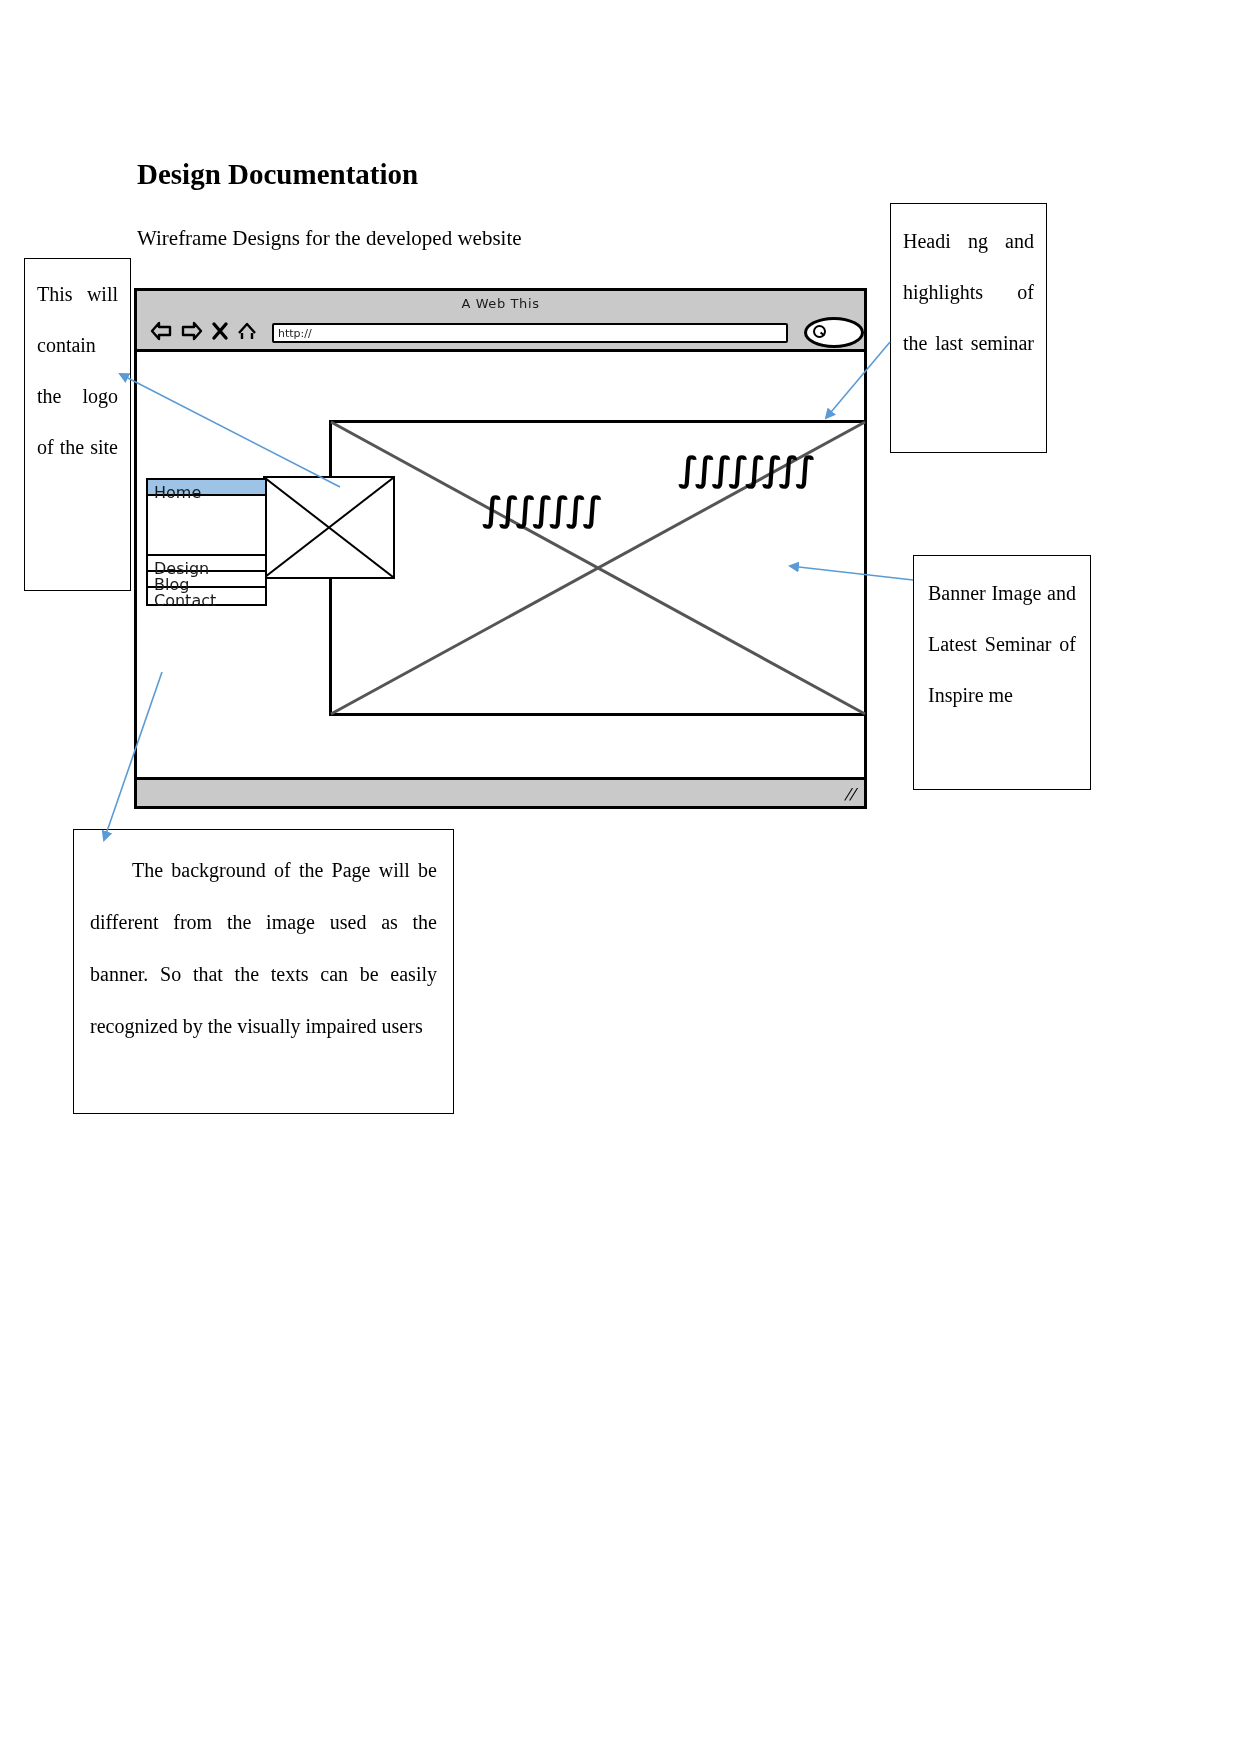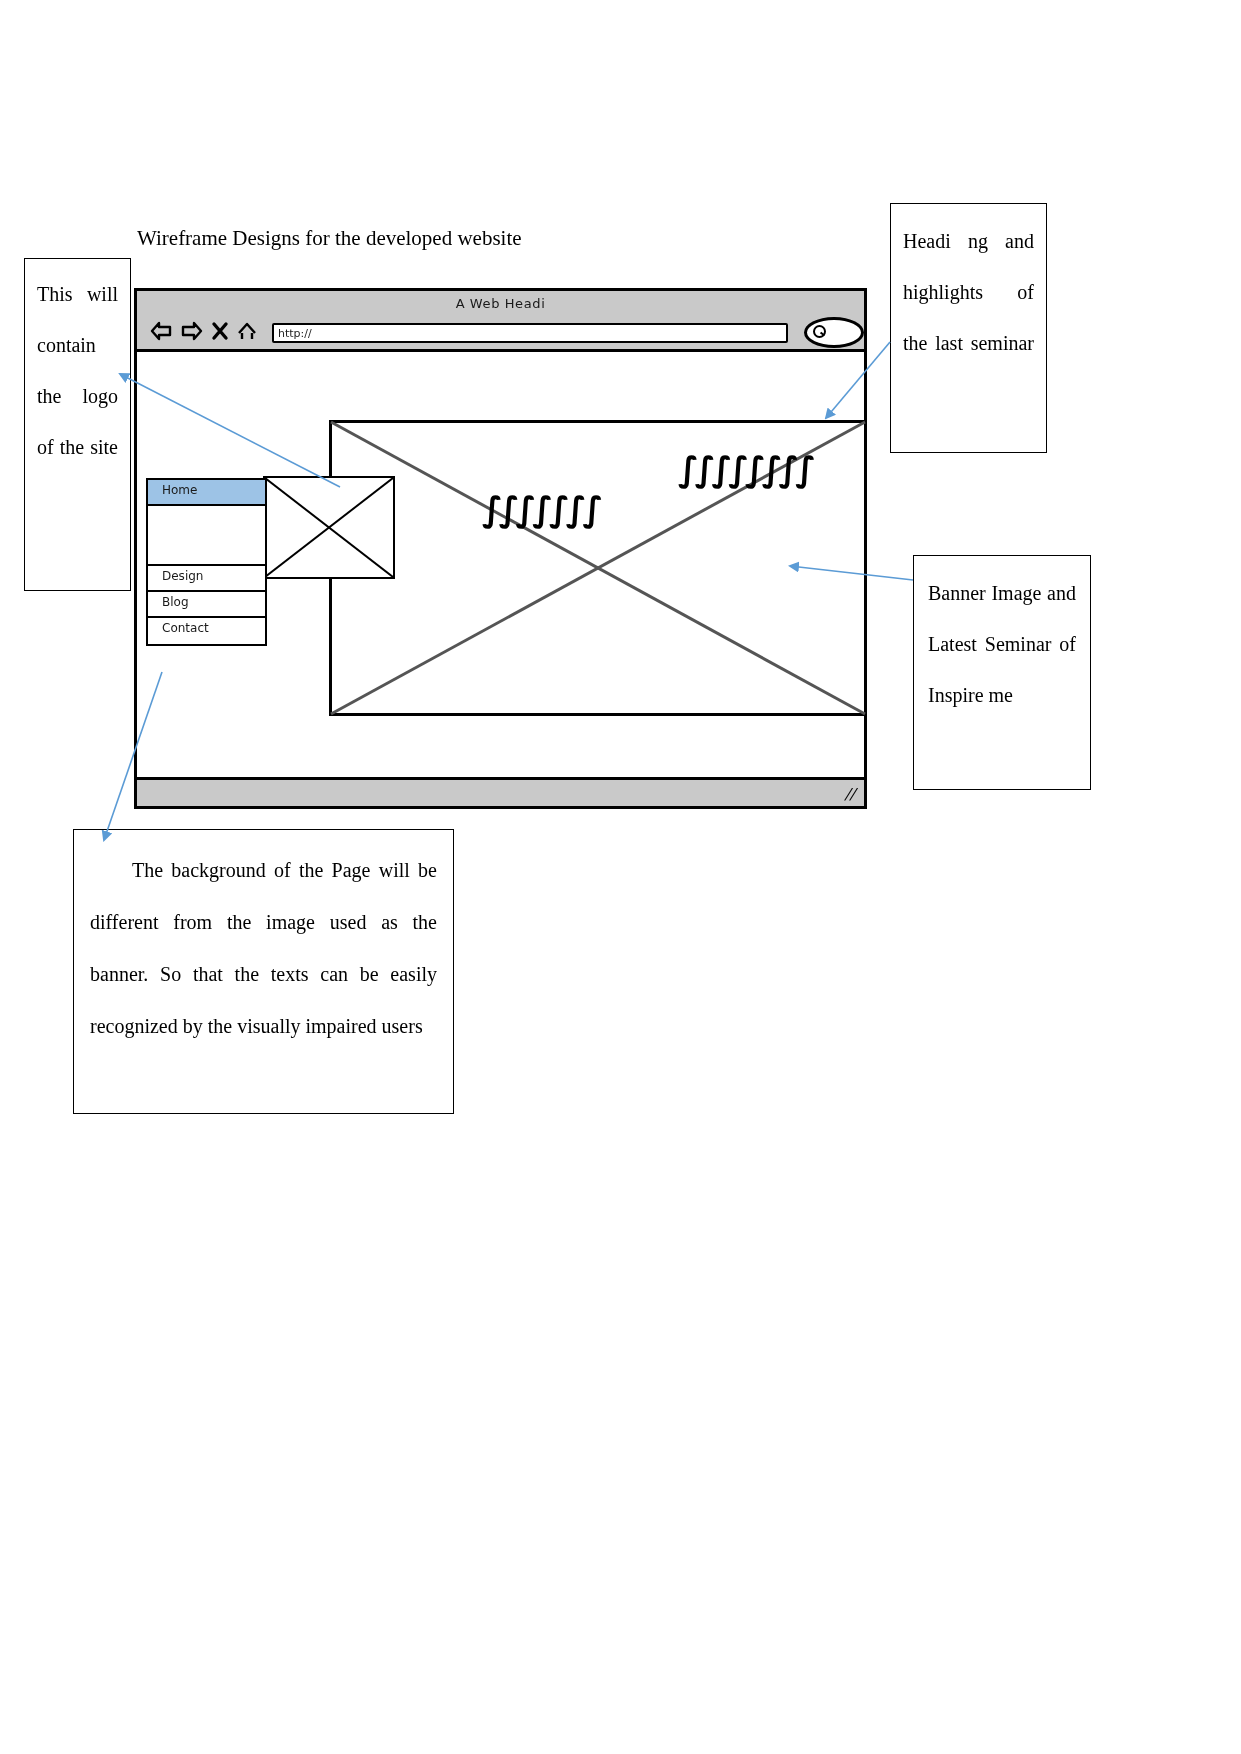--- a/index.html
+++ b/index.html
@@ -254,25 +254,25 @@
   .wf-nav {
     position: absolute;
     left: 9px;
     top: 126px;
     width: 121px;
     border: 2px solid #000000;
     background: #ffffff;
     box-sizing: border-box;
   }
   .wf-nav-item {
-    height: 26px;
+    height: 16px;
     border-bottom: 2px solid #000000;
-    font-size: 12px;
+    font-size: 16px;
     font-family: "DejaVu Sans", sans-serif;
-    padding: 3px 0 0 14px;
+    padding: 3px 0 0 6px;
     box-sizing: border-box;
     color: #1a1a1a;
   }
   .wf-nav-item.active { background: #9dc3e6; }
   .wf-nav-spacer {
     height: 58px;
     border-bottom: 2px solid #000000;
   }
   .wf-nav-item:last-child { border-bottom: none; }
 
@@ -319,20 +319,21 @@
     height: 1754px;
     pointer-events: none;
   }
 </style>
 </head>
 <body>
 
 <div class="page">
 
 
+  <div class="section-heading">Design Documentation</div>
   <div class="section-subtitle">Wireframe Designs for the developed website</div>
 
   <div class="callout" id="callout-heading">
     <div class="inner">Headi ng and highlights of the last seminar</div>
   </div>
 
   <div class="callout" id="callout-logo">
     <div class="inner">This will contain the logo of the site</div>
   </div>
 
@@ -341,21 +342,21 @@
   </div>
 
   <div class="callout last-left" id="callout-background">
     <div class="inner">The background of the Page will be different from the image used as the banner.  So that the texts can be easily recognized by the visually impaired users</div>
   </div>
 
   <div class="wireframe">
     <div class="wf-window">
 
       <div class="wf-titlebar">
-        <div class="wf-title-text">A Web Headi</div>
+        <div class="wf-title-text">A Web This</div>
 
         <div class="wf-toolbar">
           <div class="wf-icons">
             <span>
               <svg width="24" height="20" viewBox="0 0 24 20" aria-hidden="true">
                 <path d="M10 2 L3 10 L10 18 L10 14 L21 14 L21 6 L10 6 Z" fill="none" stroke="#000" stroke-width="2.4" stroke-linejoin="round"></path>
               </svg>
             </span>
             <span>
               <svg width="24" height="20" viewBox="0 0 24 20" aria-hidden="true">

